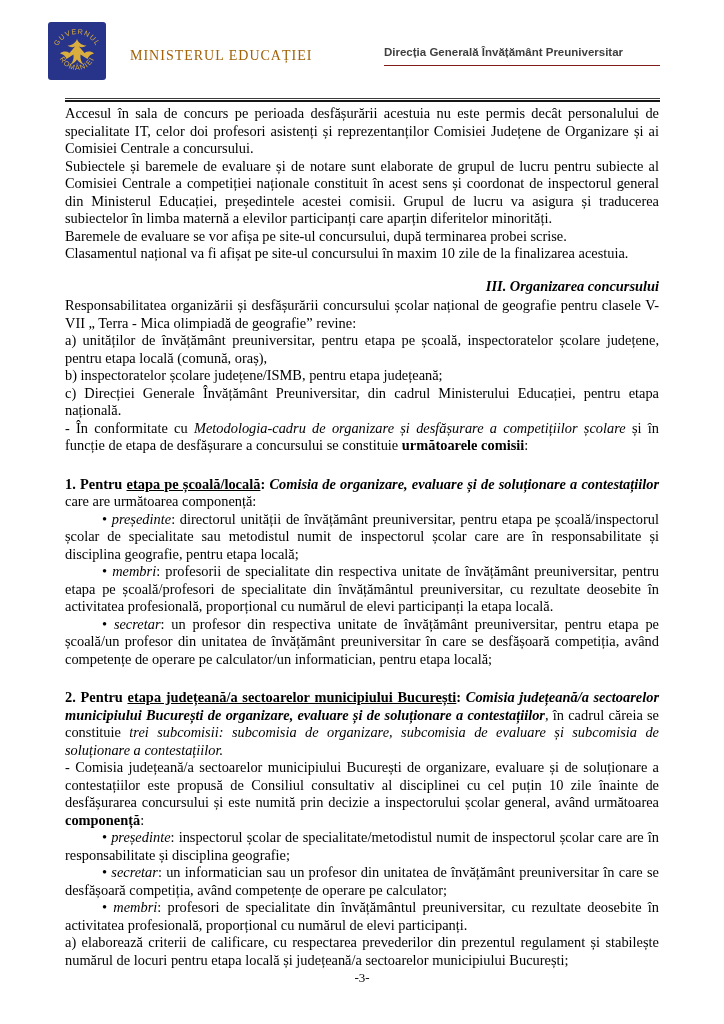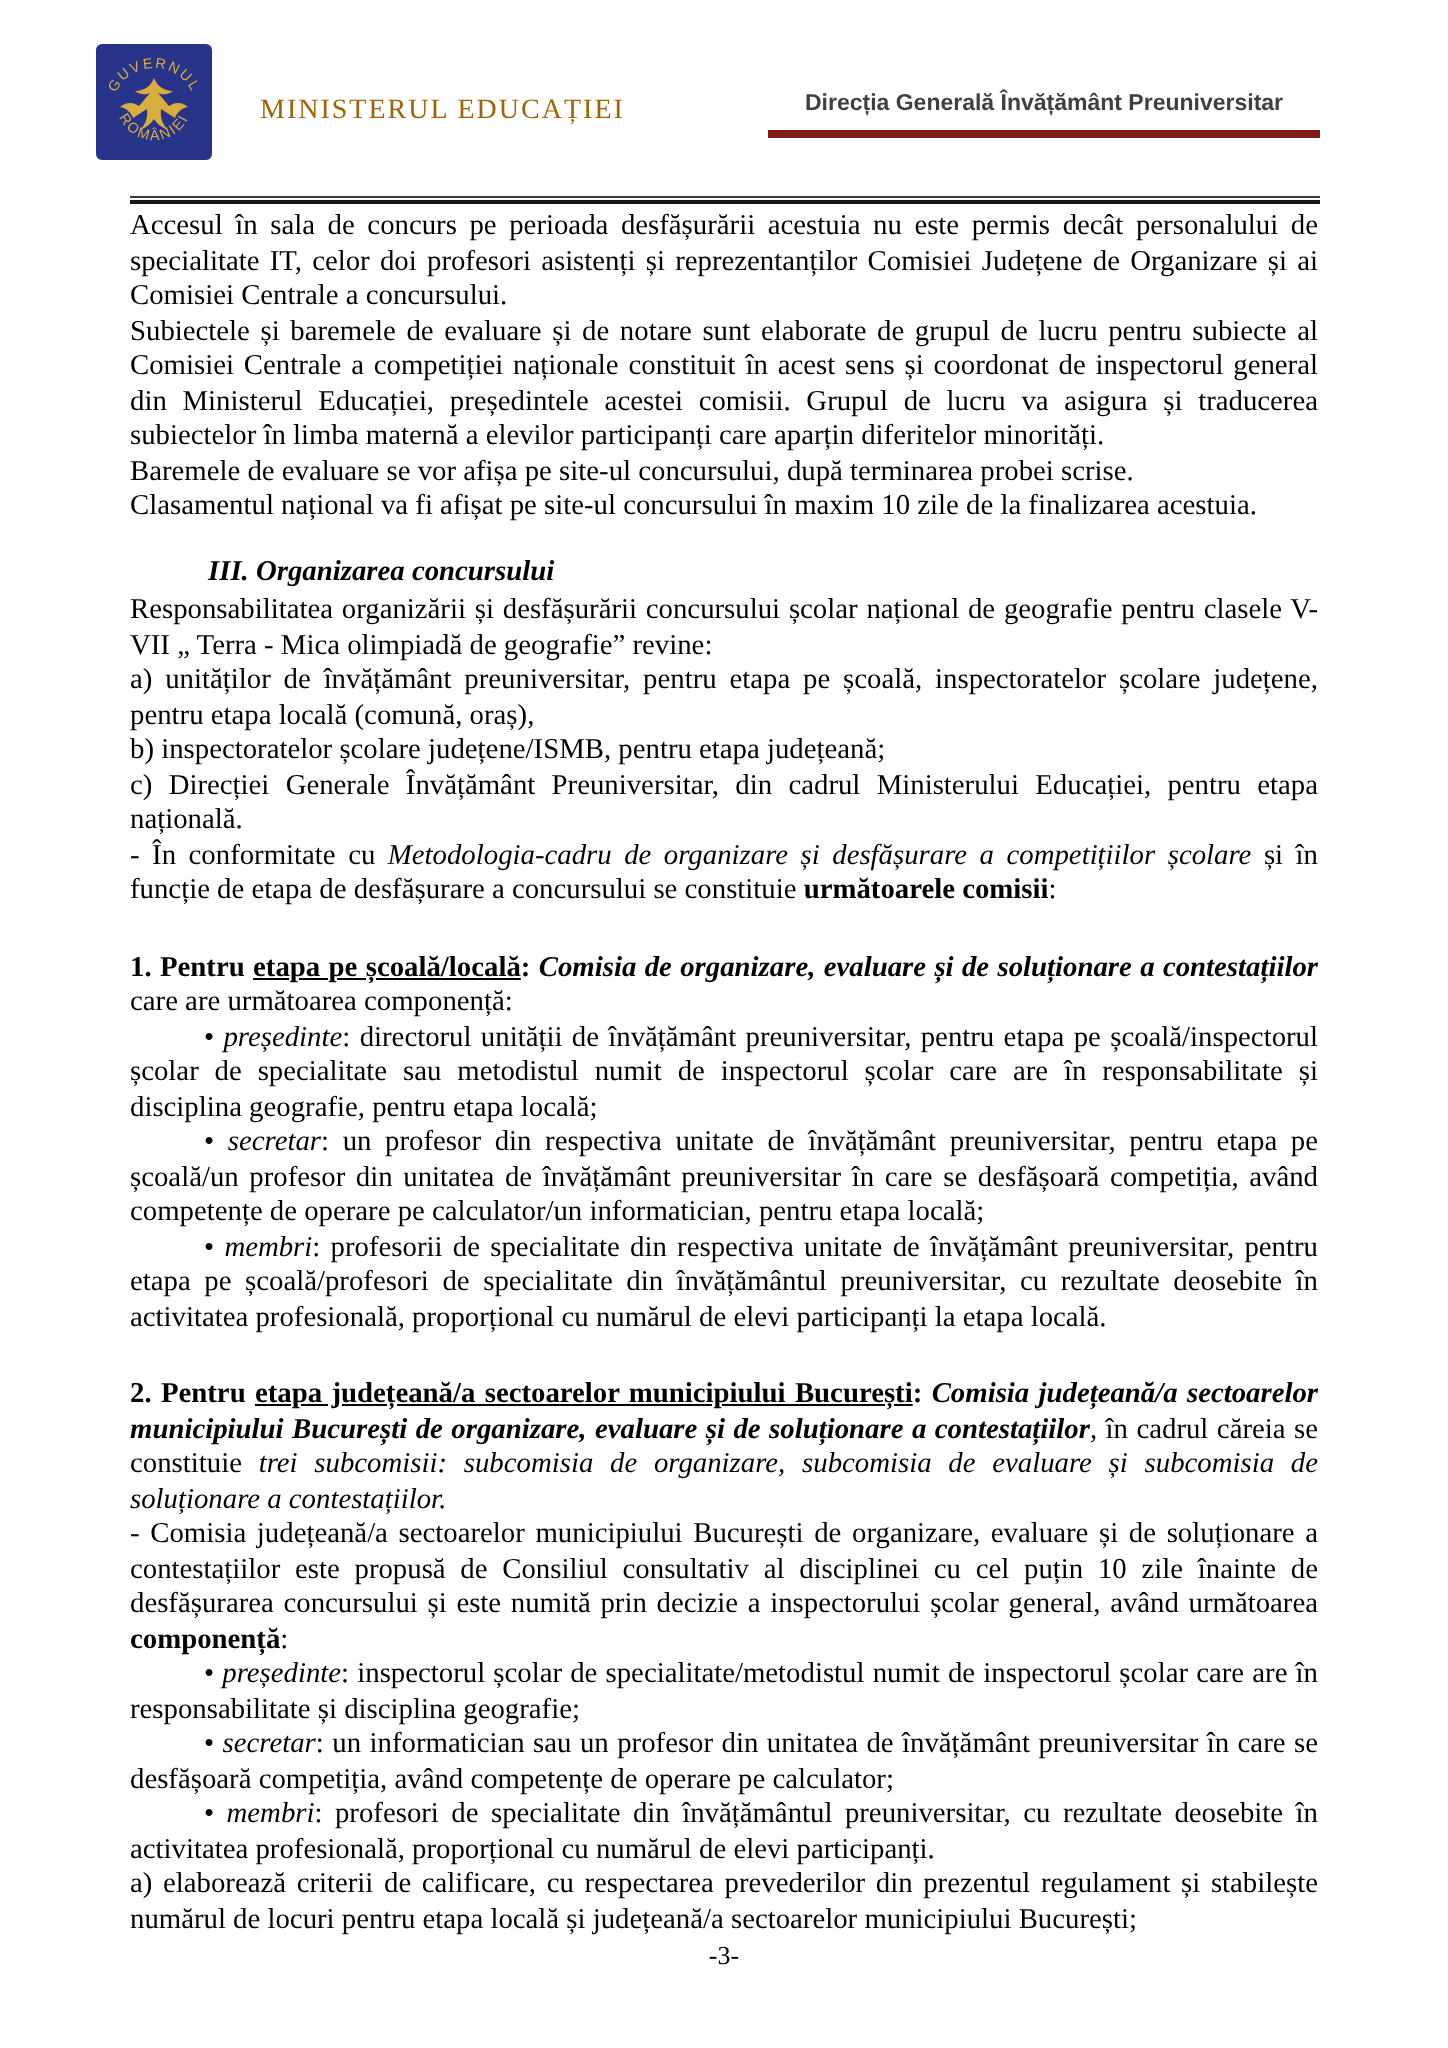--- a/index.html
+++ b/index.html
@@ -13,38 +13,38 @@
   
   .header { position:absolute; top:22px; left:48px; right:64px; height:64px; }
   .logo { position:absolute; left:0; top:0; width:58px; height:58px; }
   .ministry {
     position:absolute; left:82px; top:26px;
     font-size:14px; letter-spacing:1px; color:#a16207;
     font-family:"Liberation Serif", serif; white-space:nowrap;
   }
   .dept {
     position:absolute; right:0; top:24px; width:276px;
-    text-align:center; font-family:"Liberation Sans", sans-serif;
+    font-family:"Liberation Sans", sans-serif;
     font-weight:bold; font-size:11.5px; color:#3f3f3f;
-    padding-bottom:7px; border-bottom:4px solid #7f1d1d;
+    padding-bottom:7px; border-bottom:1px solid #7f1d1d;
   }
   .rule {
     position:absolute; top:98px; left:65px; width:595px; height:4px;
     border-top:1px solid #3a3a3a; border-bottom:2.4px solid #151515;
   }
   
   .doc-body { position:absolute; top:105px; left:65px; width:594px; }
   .para {
     font-size:14.4px; line-height:17.5px; text-align:justify;
     font-family:Liberation Serif, serif;
   }
   .para .b { font-weight:bold; }
   .para .i { font-style:italic; }
   .para .u { text-decoration:underline; }
-  .heading { text-align:left; text-indent:39px; margin-top:15px; margin-bottom:2px; }
+  .heading { text-align:right; text-indent:39px; margin-top:15px; margin-bottom:2px; }
   .bullet  { text-indent:37px; }
   .numbered { margin-top:21px; }
   
   .footer {
     position:absolute; top:970px; left:0; width:100%;
     text-align:center; font-size:13px; font-family:"Liberation Serif", serif;
   }
 </style>
 </head>
 <body>
@@ -80,22 +80,22 @@
       <p class="para"><span>Baremele de evaluare se vor afișa pe site-ul concursului, după terminarea probei scrise.</span></p>
       <p class="para"><span>Clasamentul național va fi afișat pe site-ul concursului în maxim 10 zile de la finalizarea acestuia.</span></p>
       <p class="para heading"><span class="b i">III. Organizarea concursului</span></p>
       <p class="para"><span>Responsabilitatea organizării și desfășurării concursului școlar național de geografie pentru clasele V-VII „ Terra - Mica olimpiadă de geografie” revine:</span></p>
       <p class="para"><span>a) unităților de învățământ preuniversitar, pentru etapa pe școală, inspectoratelor școlare județene, pentru etapa locală (comună, oraș),</span></p>
       <p class="para"><span>b) inspectoratelor școlare județene/ISMB, pentru etapa județeană;</span></p>
       <p class="para"><span>c) Direcției Generale Învățământ Preuniversitar, din cadrul Ministerului Educației, pentru etapa națională.</span></p>
       <p class="para"><span>- În conformitate cu </span><span class="i">Metodologia-cadru de organizare și desfășurare a competițiilor școlare</span><span> și în funcție de etapa de desfășurare a concursului se constituie </span><span class="b">următoarele comisii</span><span>:</span></p>
       <p class="para numbered"><span class="b">1.</span><span class="b"> Pentru </span><span class="b u">etapa pe școală/locală</span><span class="b">: </span><span class="b i">Comisia de organizare, evaluare și de soluționare a contestațiilor</span><span> care are următoarea componență:</span></p>
       <p class="para bullet"><span>• </span><span class="i">președinte</span><span>: directorul unității de învățământ preuniversitar, pentru etapa pe școală/inspectorul școlar de specialitate sau metodistul numit de inspectorul școlar care are în responsabilitate și disciplina geografie, pentru etapa locală;</span></p>
+      <p class="para bullet"><span>• </span><span class="i">membri</span><span>: profesorii de specialitate din respectiva unitate de învățământ preuniversitar, pentru etapa pe școală/profesori de specialitate din învățământul preuniversitar, cu rezultate deosebite în activitatea profesională, proporțional cu numărul de elevi participanți la etapa locală.</span></p>
       <p class="para bullet"><span>• </span><span class="i">secretar</span><span>: un profesor din respectiva unitate de învățământ preuniversitar, pentru etapa pe școală/un profesor din unitatea de învățământ preuniversitar în care se desfășoară competiția, având competențe de operare pe calculator/un informatician, pentru etapa locală;</span></p>
-      <p class="para bullet"><span>• </span><span class="i">membri</span><span>: profesorii de specialitate din respectiva unitate de învățământ preuniversitar, pentru etapa pe școală/profesori de specialitate din învățământul preuniversitar, cu rezultate deosebite în activitatea profesională, proporțional cu numărul de elevi participanți la etapa locală.</span></p>
       <p class="para numbered"><span class="b">2.</span><span class="b"> Pentru </span><span class="b u">etapa județeană/a sectoarelor municipiului București</span><span class="b">: </span><span class="b i">Comisia județeană/a sectoarelor municipiului București de organizare, evaluare și de soluționare a contestațiilor</span><span>, în cadrul căreia se constituie </span><span class="i">trei subcomisii: subcomisia de organizare, subcomisia de evaluare și subcomisia de soluționare a contestațiilor.</span></p>
       <p class="para"><span>- Comisia județeană/a sectoarelor municipiului București de organizare, evaluare și de soluționare a contestațiilor este propusă de Consiliul consultativ al disciplinei cu cel puțin 10 zile înainte de desfășurarea concursului și este numită prin decizie a inspectorului școlar general, având următoarea </span><span class="b">componență</span><span>:</span></p>
       <p class="para bullet"><span>• </span><span class="i">președinte</span><span>: inspectorul școlar de specialitate/metodistul numit de inspectorul școlar care are în responsabilitate și disciplina geografie;</span></p>
       <p class="para bullet"><span>• </span><span class="i">secretar</span><span>: un informatician sau un profesor din unitatea de învățământ preuniversitar în care se desfășoară competiția, având competențe de operare pe calculator;</span></p>
       <p class="para bullet"><span>• </span><span class="i">membri</span><span>: profesori de specialitate din învățământul preuniversitar, cu rezultate deosebite în activitatea profesională, proporțional cu numărul de elevi participanți.</span></p>
       <p class="para"><span>a) elaborează criterii de calificare, cu respectarea prevederilor din prezentul regulament și stabilește numărul de locuri pentru etapa locală și județeană/a sectoarelor municipiului București;</span></p>
     </main>
 
   <footer class="footer">
     <span>-3-</span>

